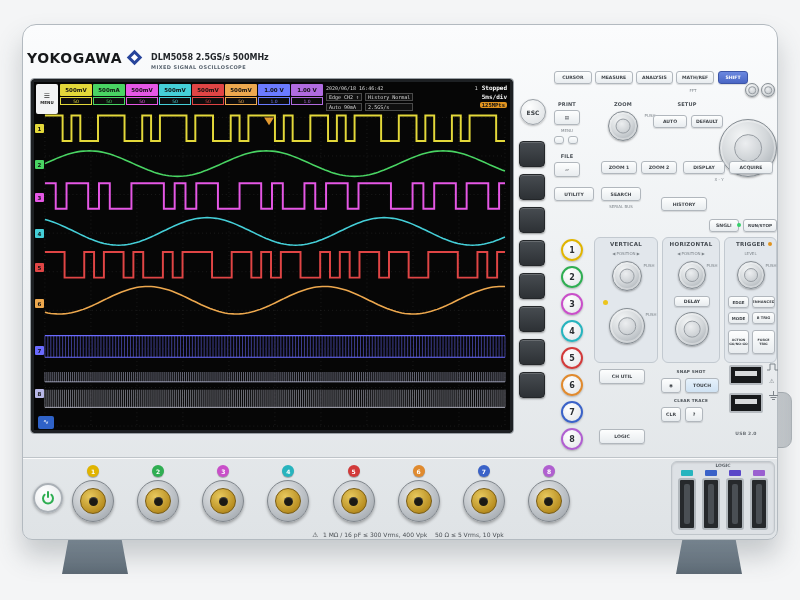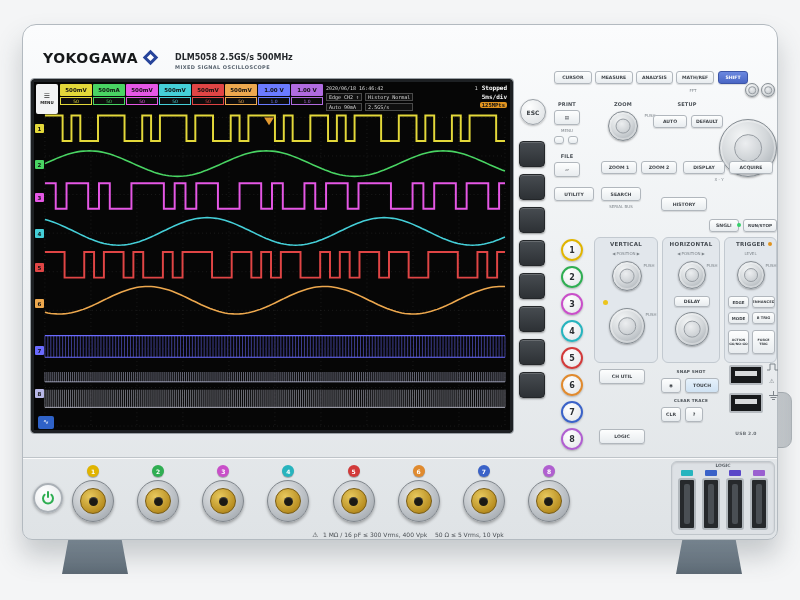--- a/index.html
+++ b/index.html
@@ -14,26 +14,26 @@
     box-shadow:0 16px 26px rgba(60,70,80,.25); z-index:2; }
   .foot { position:absolute; top:538px; width:66px; height:36px;
     background:linear-gradient(180deg,#8997a3,#5d6a75);
     clip-path:polygon(10% 0,90% 0,100% 100%,0 100%); z-index:1; }
   .foot-l { left:62px; } .foot-r { left:676px; }
   .stand { position:absolute; left:774px; top:392px; width:18px; height:56px;
     background:linear-gradient(90deg,#d7dadd,#bfc4c8); border:1px solid #aeb4b9;
     border-radius:0 9px 9px 0; z-index:1; }
 
   
-  .brand { position:absolute; left:20px; top:20px; display:flex; align-items:center; gap:7px; }
+  .brand { position:absolute; left:4px; top:20px; display:flex; align-items:center; gap:7px; }
   .logo { font-weight:bold; font-size:14px; letter-spacing:.5px; color:#16181a; }
   .diamond { width:11px; height:11px; background:#27449b; transform:rotate(45deg);
     display:flex; align-items:center; justify-content:center; }
   .diamond span { width:5px; height:5px; background:#fff; display:block; }
-  .model-block { margin-left:12px; }
+  .model-block { margin-left:4px; }
   .model { font-size:8px; font-weight:bold; color:#23272b; }
   .subtitle { font-size:5px; font-weight:bold; color:#5a6570; letter-spacing:.4px; }
 
   
   .screen { position:absolute; left:8px; top:54px; width:482px; height:354px;
     background:#060606; border:3px solid #1d2023; outline:1px solid #9aa0a5; border-radius:3px; }
   #wave-svg { position:absolute; left:0; top:0; width:100%; height:100%; pointer-events:none; }
   .menu-tab { position:absolute; left:2px; top:2px; width:22px; height:30px; background:#f2f3f4;
     border-radius:2px; display:flex; flex-direction:column; align-items:center; justify-content:center;
     font-size:4px; font-weight:bold; color:#222; z-index:4; }

